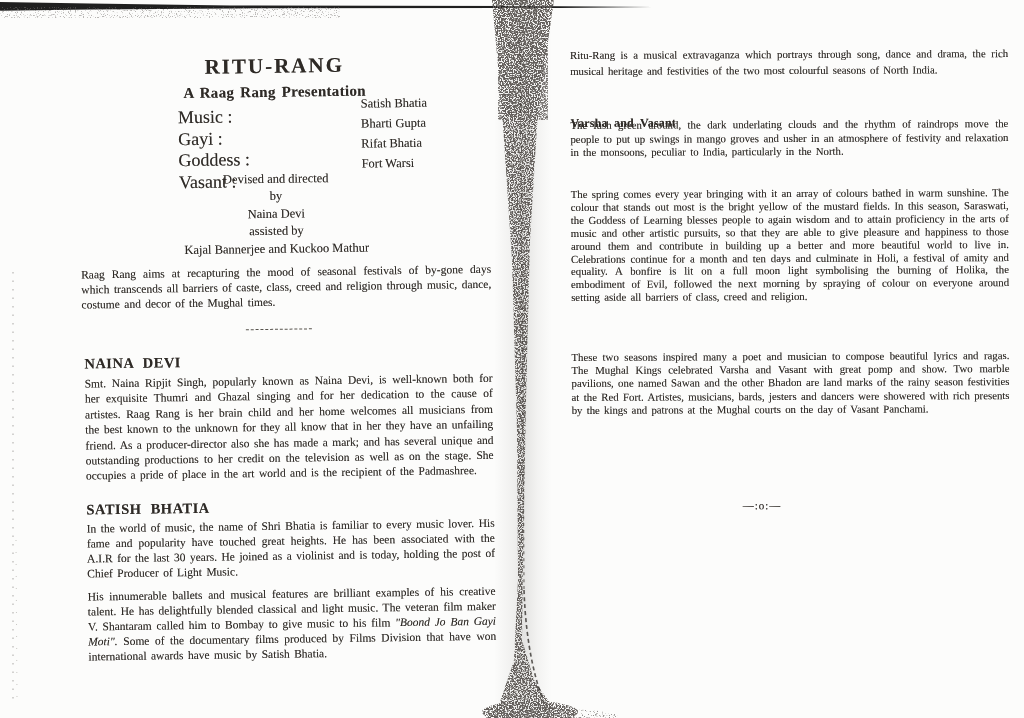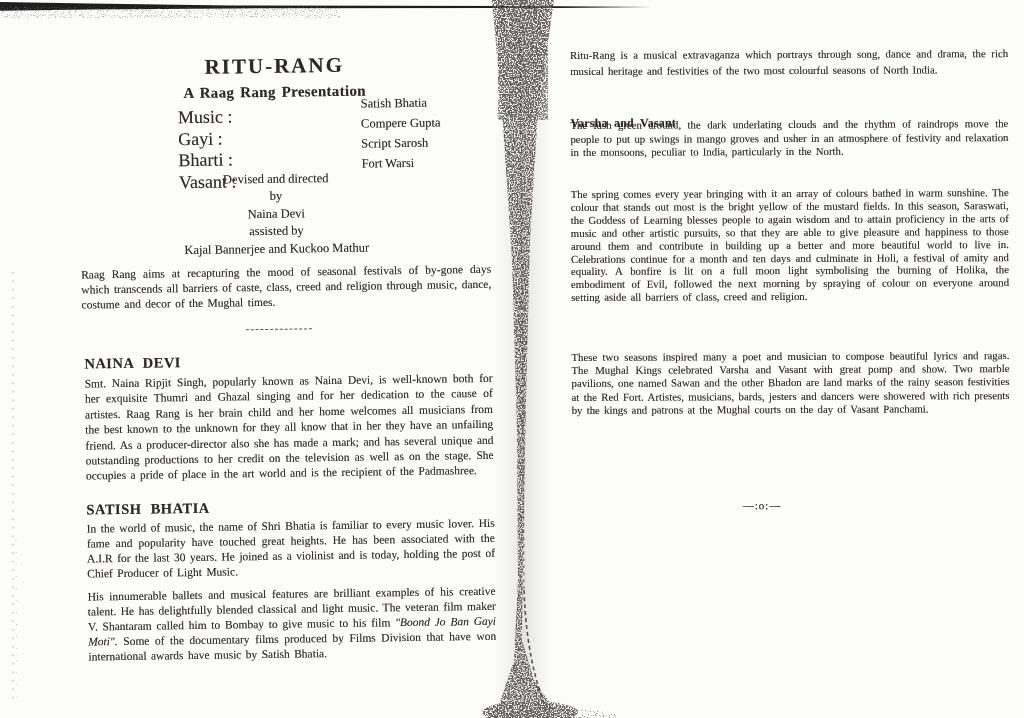--- a/index.html
+++ b/index.html
@@ -53,28 +53,28 @@
 <div class="page" id="left-page">
 
   <div class="blk lp-titleblock">
     <div class="lp-title fuzz">RITU-RANG</div>
     <div class="lp-subtitle fuzz">A Raag Rang Presentation</div>
   </div>
 
   <div class="blk credit-roles fuzz">
     <div>Music :</div>
     <div>Gayi :</div>
-    <div>Bharti :</div>
+    <div>Goddess :</div>
     <div>Vasant :</div>
   </div>
 
   <div class="blk credit-names fuzz">
     <div>Satish Bhatia</div>
-    <div>Compere Gupta</div>
-    <div>Script Sarosh</div>
+    <div>Bharti Gupta</div>
+    <div>Rifat Bhatia</div>
     <div>Fort Warsi</div>
   </div>
 
   <div class="blk lp-direction fuzz">
     <div>Devised and directed</div>
     <div>by</div>
     <div>Naina Devi</div>
     <div>assisted by</div>
     <div>Kajal Bannerjee and Kuckoo Mathur</div>
   </div>

